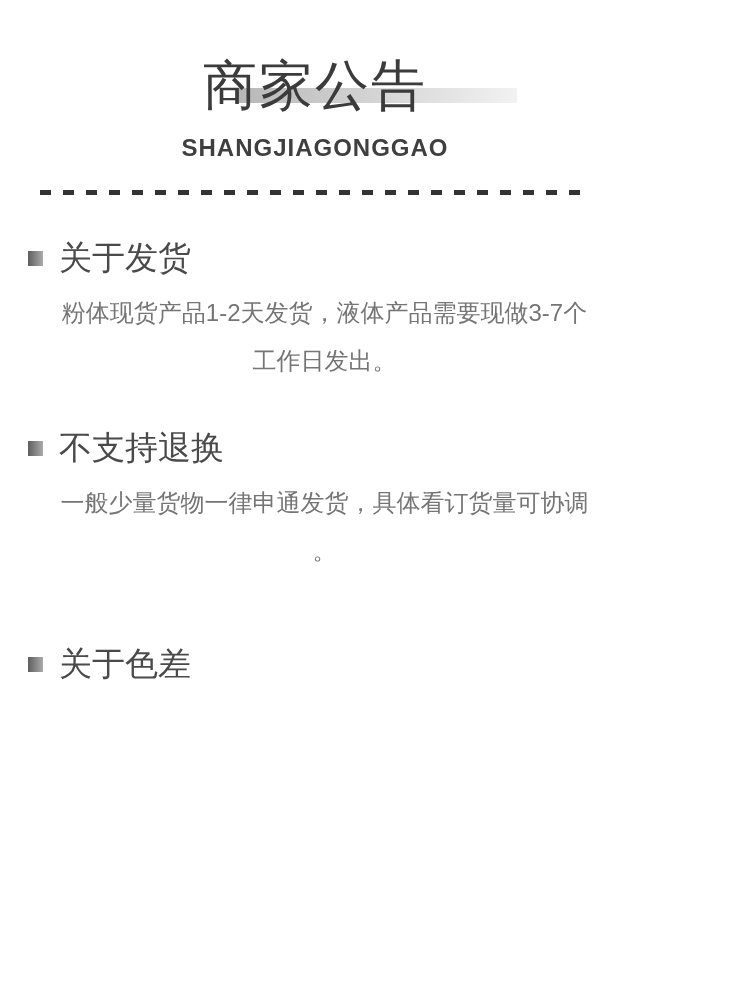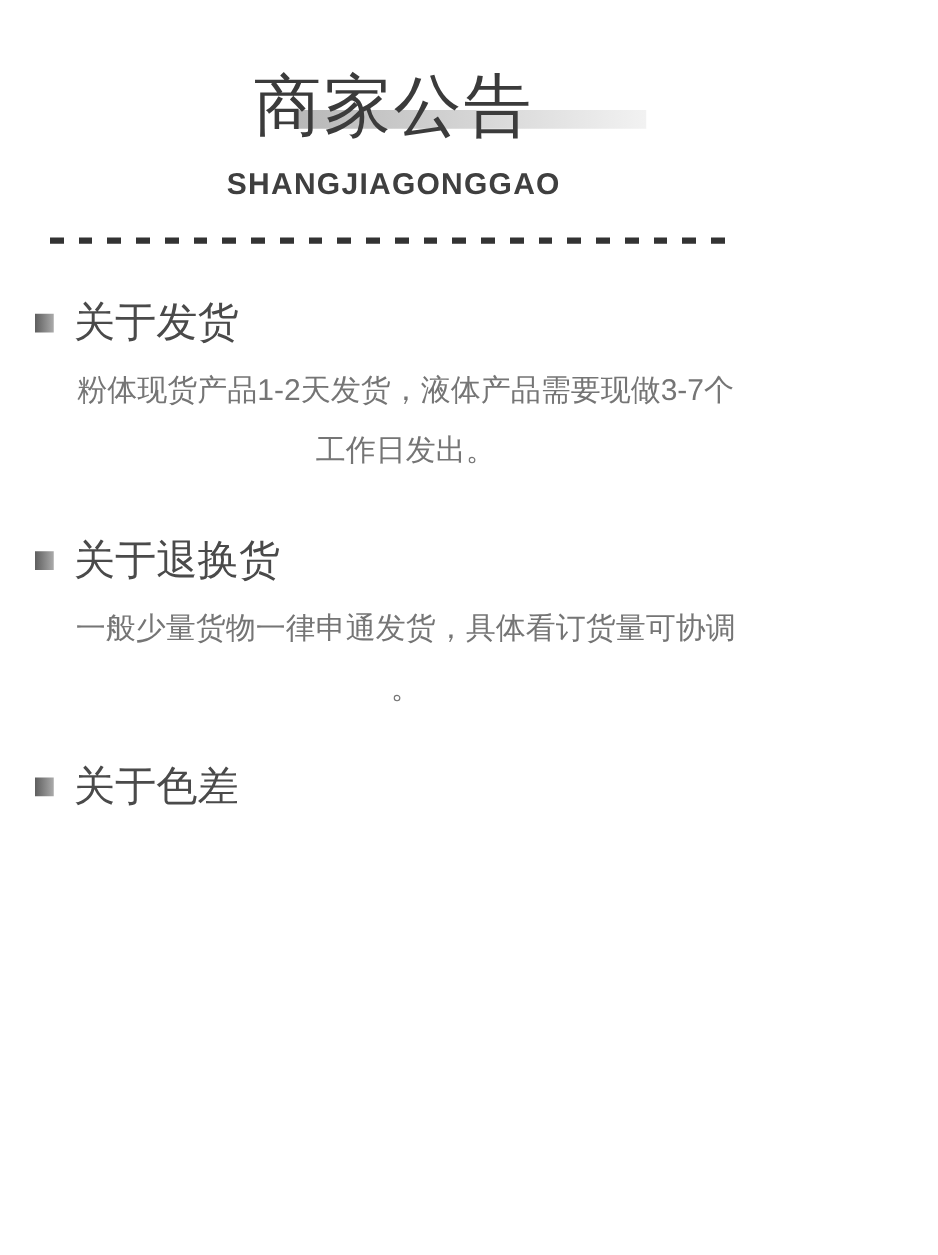--- a/index.html
+++ b/index.html
@@ -44,21 +44,21 @@
   .divider {
     margin: 30px 45px 0 40px;
     height: 5px;
     background-image: repeating-linear-gradient(to right,
       var(--dash, #333333) 0px, var(--dash, #333333) 11px,
       transparent 11px, transparent 23px);
   }
   
   .sections { padding: 0 40px 0 28px; }
   .section { margin-top: 45px; }
-  .section:nth-child(3) { margin-top: 36px; }
+  .section:nth-child(3) { margin-top: 71px; }
   .heading-row { display: flex; align-items: center; }
   .bullet {
     flex: none;
     width: 15px;
     height: 15px;
     margin-right: 16px;
     background: linear-gradient(90deg, var(--bullet-start, #5e5e5e), var(--bullet-end, #ababab));
   }
   .section-title {
     margin: 0;
@@ -96,21 +96,21 @@
       <div class="heading-row">
         <span class="bullet"></span>
         <h2 class="section-title">关于发货</h2>
       </div>
       <p class="section-body">粉体现货产品1-2天发货，液体产品需要现做3-7个工作日发出。</p>
     </section>
 
     <section class="section">
       <div class="heading-row">
         <span class="bullet"></span>
-        <h2 class="section-title">关于退换货</h2>
+        <h2 class="section-title">不支持退换</h2>
       </div>
       <p class="section-body">一般少量货物一律申通发货，具体看订货量可协调。</p>
     </section>
 
     <section class="section">
       <div class="heading-row">
         <span class="bullet"></span>
         <h2 class="section-title">关于色差</h2>
       </div>
     </section>

